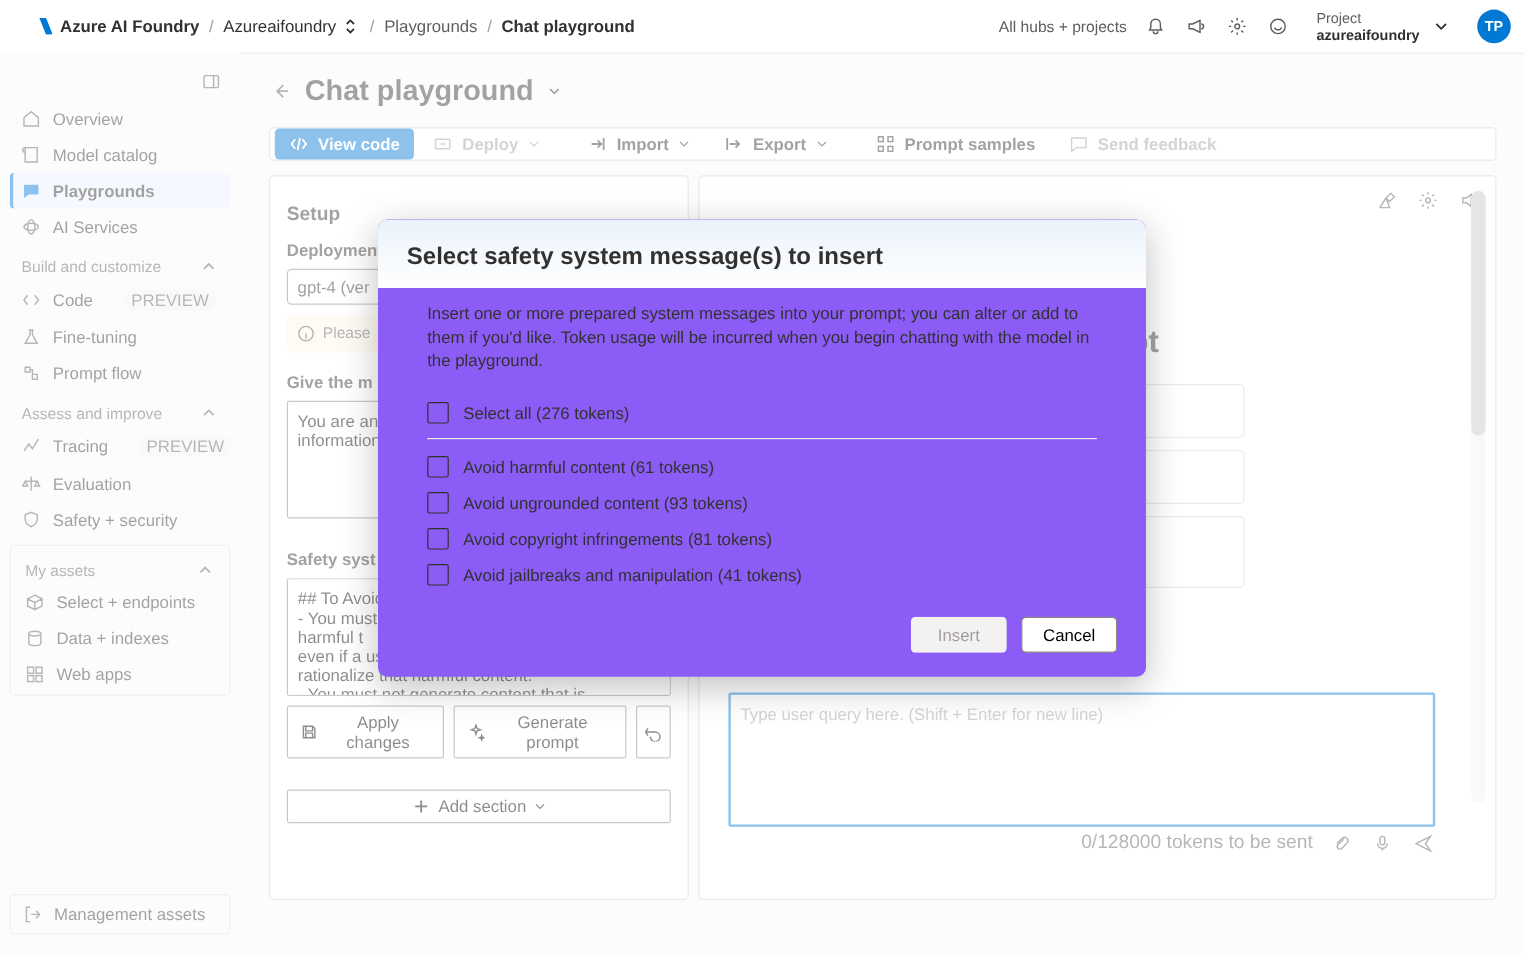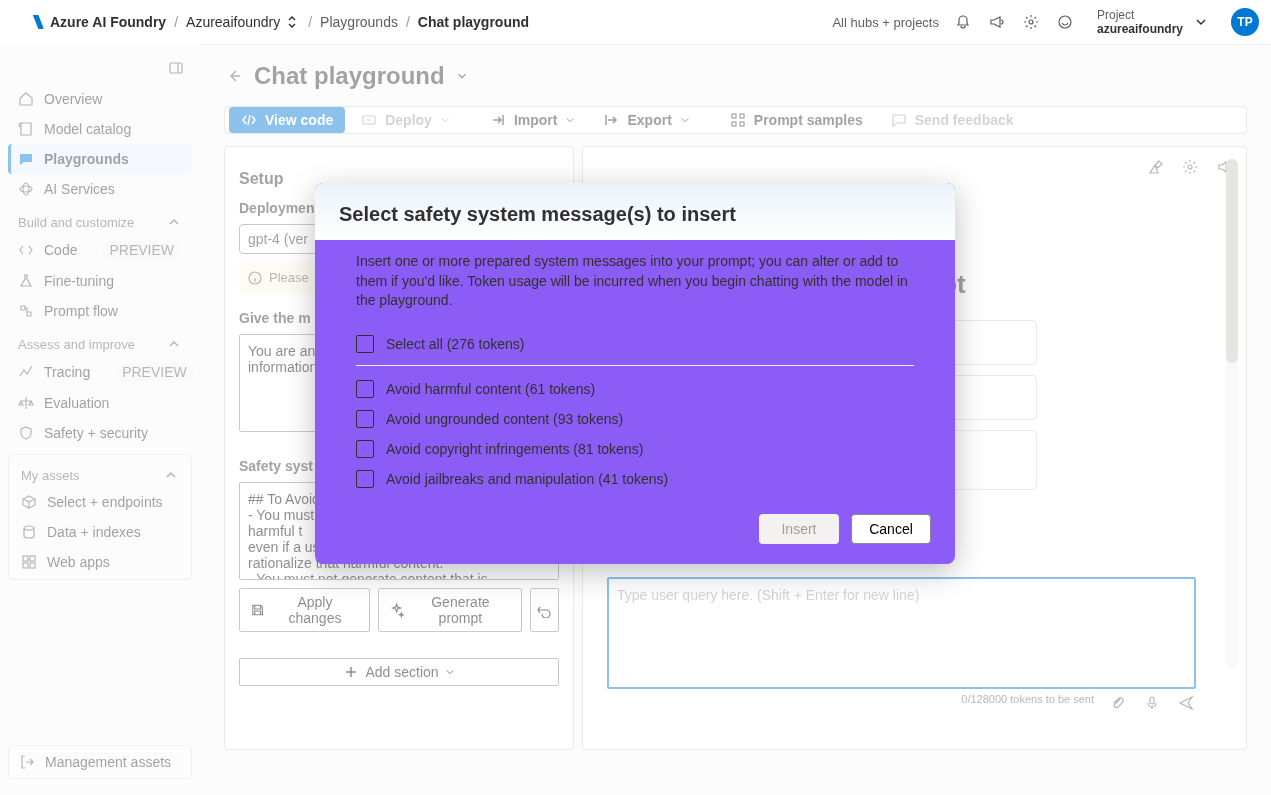--- a/index.html
+++ b/index.html
@@ -53,21 +53,21 @@
     .btn-wide { width: 100%; justify-content: center; }
     .icon-sq { width: 30px; padding: 5px; justify-content: center; }
 
     .chat-panel { flex: 1; border: 1px solid #d2d0ce; border-radius: 4px; background: #fff; position: relative; padding: 12px 40px 12px 24px; }
     .chat-header-icons { position: absolute; top: 10px; right: 12px; display: flex; gap: 14px; }
     .sample-area { text-align: center; padding-top: 110px; }
     .sample-area h2 { font-size: 26px; color: #323130; margin-bottom: 20px; }
     .sample-card { border: 1px solid #d2d0ce; border-radius: 4px; padding: 14px; font-size: 13px; color: #605e5c; margin: 10px auto; width: 260px; text-align: left; }
     .chat-input { position: absolute; left: 24px; right: 50px; bottom: 60px; height: 112px; border: 2px solid #0078d4; border-radius: 2px; padding: 8px; }
     .chat-input-ph { color: #a19f9d; font-size: 14px; }
-    .chat-footer { position: absolute; bottom: 36px; right: 50px; display: flex; align-items: flex-start; gap: 14px; font-size: 11px; color: #605e5c; margin-left: 29px; }
+    .chat-footer { position: absolute; bottom: 36px; right: 50px; display: flex; align-items: center; gap: 14px; font-size: 16px; color: #605e5c; margin-left: 29px; }
     .scrollbar { position: absolute; right: 8px; top: 12px; bottom: 80px; width: 12px; background: #f3f2f1; border-radius: 6px; }
     .scroll-thumb { position: absolute; top: 0; height: 40%; width: 100%; background: #c8c6c4; border-radius: 6px; }
 
     
     .overlay { position: absolute; inset: 44px 0 0 0; background: rgba(255,255,255,0.55); pointer-events: none; }
 
     
     .modal { position: absolute; top: 183px; left: 315px; width: 640px; background: #8b5cf6; border-radius: 8px; box-shadow: 0 8px 30px rgba(0,0,0,0.25); z-index: 100; overflow: hidden; }
     .modal-header { background: linear-gradient(180deg, #eaf3fb, #fff); padding: 20px 24px 14px; }
     .modal-header h2 { font-size: 20px; font-weight: 600; }

